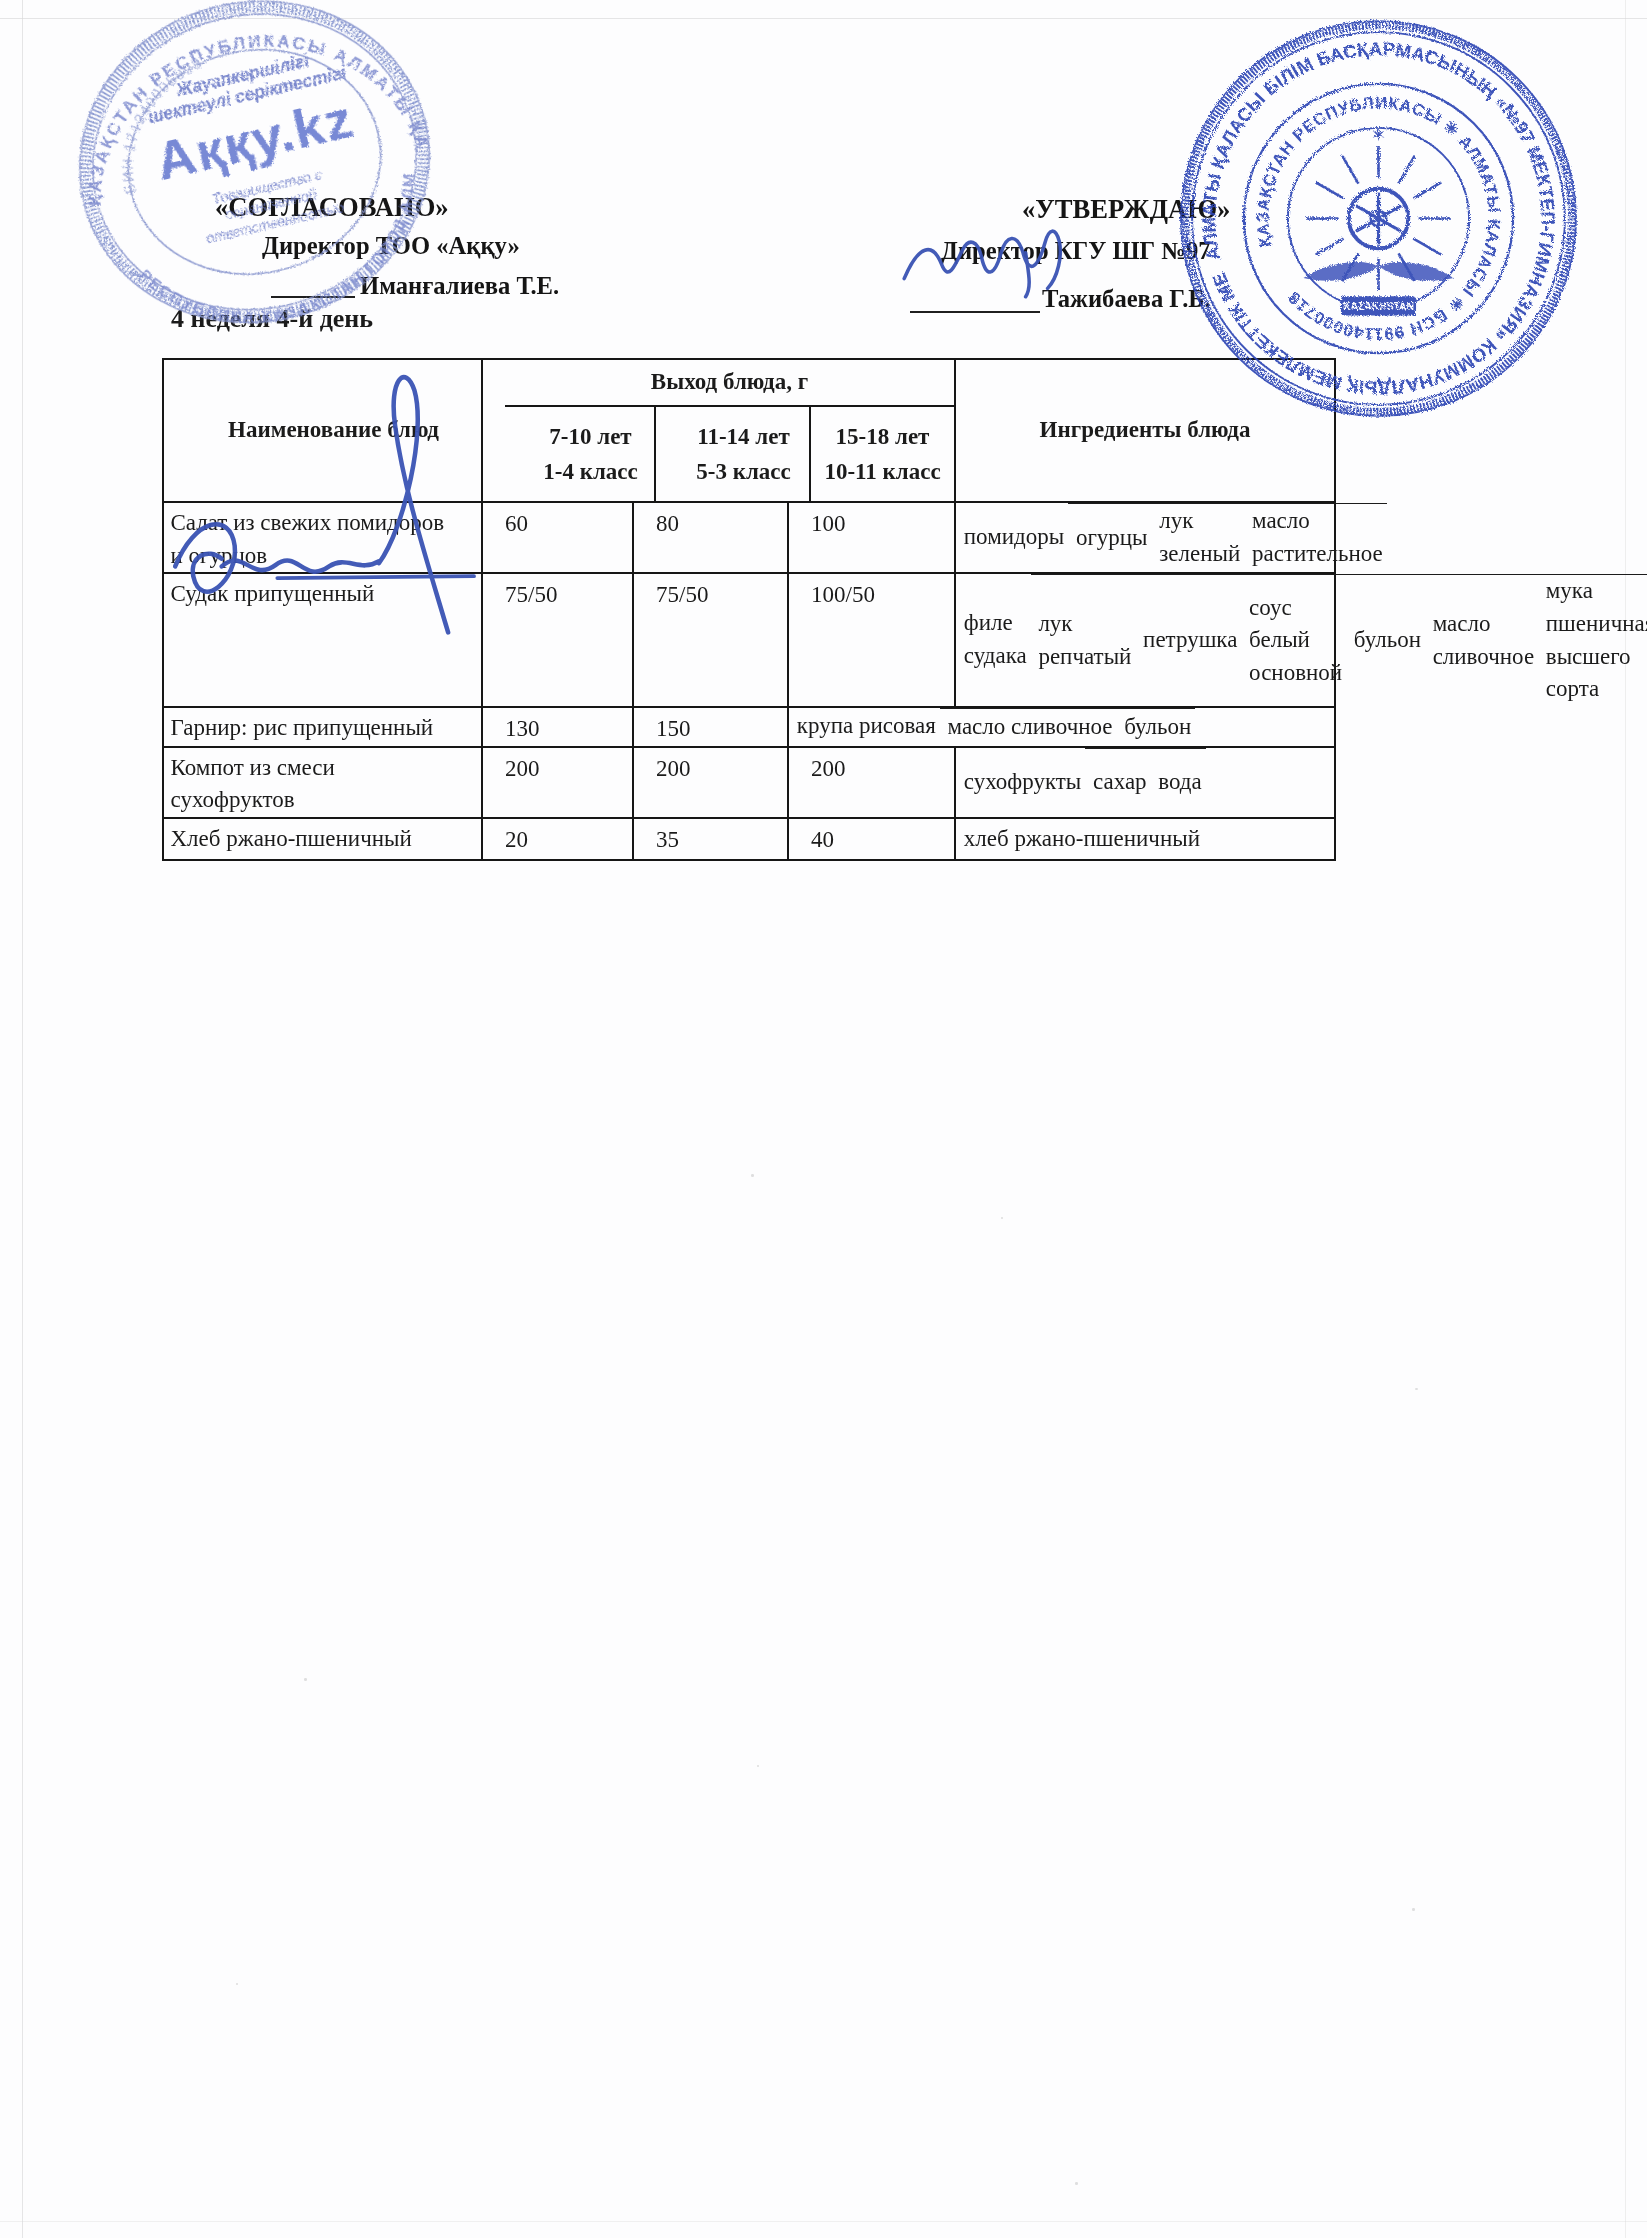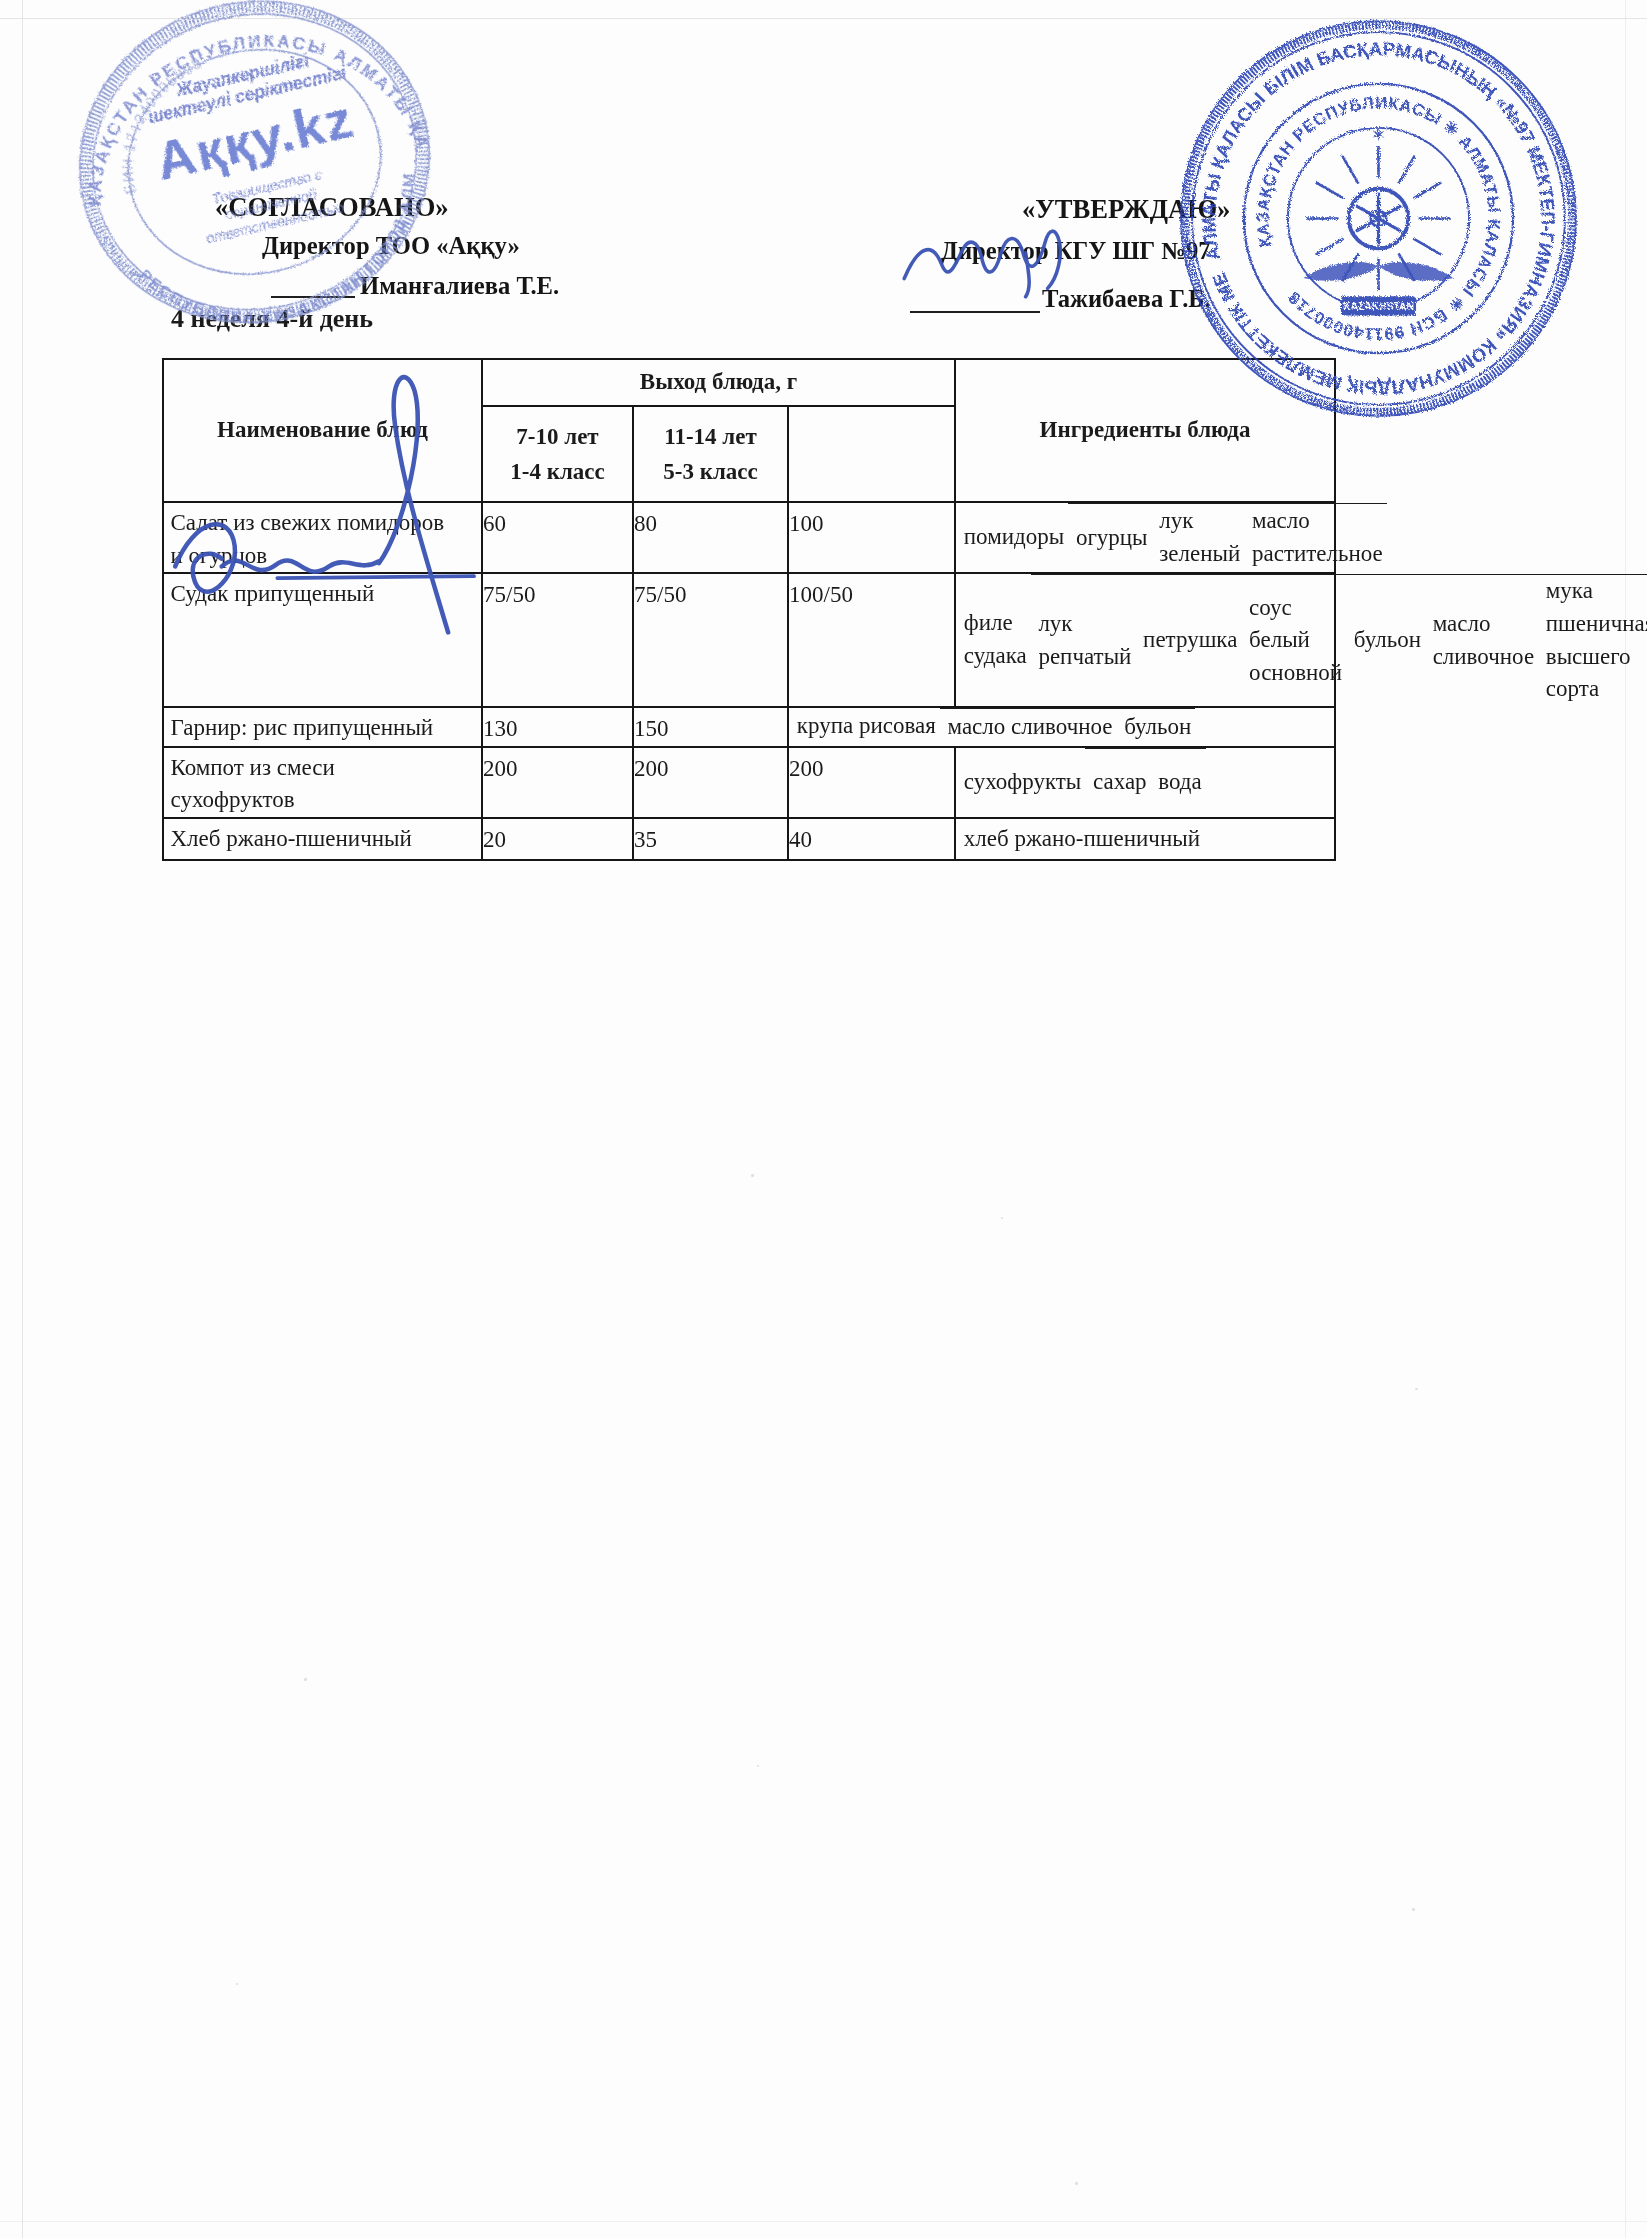--- a/index.html
+++ b/index.html
@@ -31,21 +31,21 @@
   .sig{position:absolute;z-index:4;pointer-events:none;}
 
   
   .menu-table{
     position:absolute;left:162px;top:358px;width:1170px;
     border:2.6px solid #161616;z-index:1;background:transparent;
     font-size:23px;line-height:1.42;
   }
   .menu-table *{box-sizing:border-box;}
   .thead{display:flex;align-items:stretch;height:141px;}
-  .c-r{border-right:2.3px solid #161616;}
+  .c-r{border-right:2.3px solid #161616;padding-left:22px;}
   .c1{width:319px;flex:0 0 319px;}
   .th{display:flex;align-items:center;justify-content:center;font-weight:bold;text-align:center;}
   .h-out{width:473px;flex:0 0 473px;display:flex;flex-direction:column;}
   .h-out-title{height:47px;flex:0 0 47px;border-bottom:2.3px solid #161616;
     display:flex;align-items:center;justify-content:center;font-weight:bold;}
   .h-ages{display:flex;flex:1;}
   .h-age{flex-direction:column;line-height:1.5;padding-top:1.3px;}
   .a1{width:151px;flex:0 0 151px;}
   .a2{width:155px;flex:0 0 155px;}
   .a3{flex:1;}
@@ -200,20 +200,24 @@
         <div class="h-out-title">Выход блюда, г</div>
         <div class="h-ages">
           <div class="th h-age a1 c-r">
             <div>7-10 лет</div>
             <div>1-4 класс</div>
           </div>
           <div class="th h-age a2 c-r">
             <div>11-14 лет</div>
             <div>5-3 класс</div>
           </div>
+          <div class="th h-age a3">
+            <div>15-18 лет</div>
+            <div>10-11 класс</div>
+          </div>
         </div>
       </div>
       <div class="th h-ing c5">Ингредиенты блюда</div>
     </div>
     <div>
         <div class="trow">
           <div class="td-dish c1 c-r">Салат из свежих помидоров и огурцов</div>
           <div class="td-num n1 c-r">60</div>
           <div class="td-num n2 c-r">80</div>
           <div class="td-num n3 c-r">100</div>

